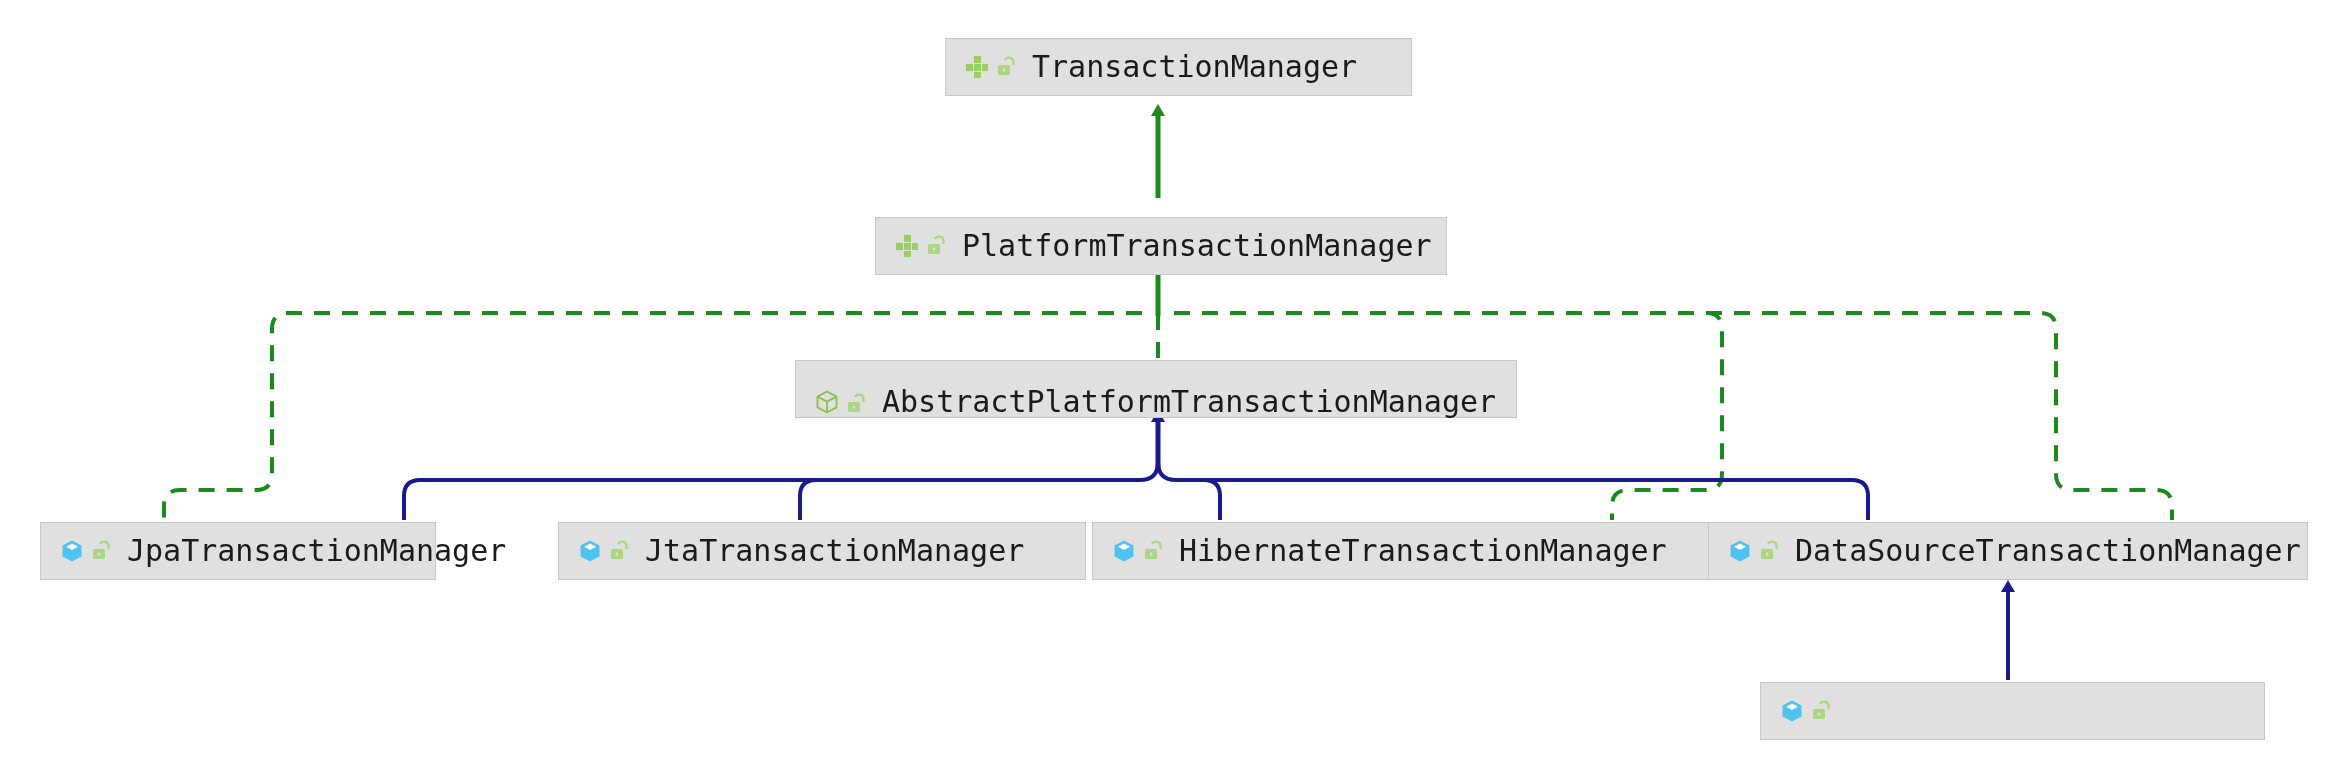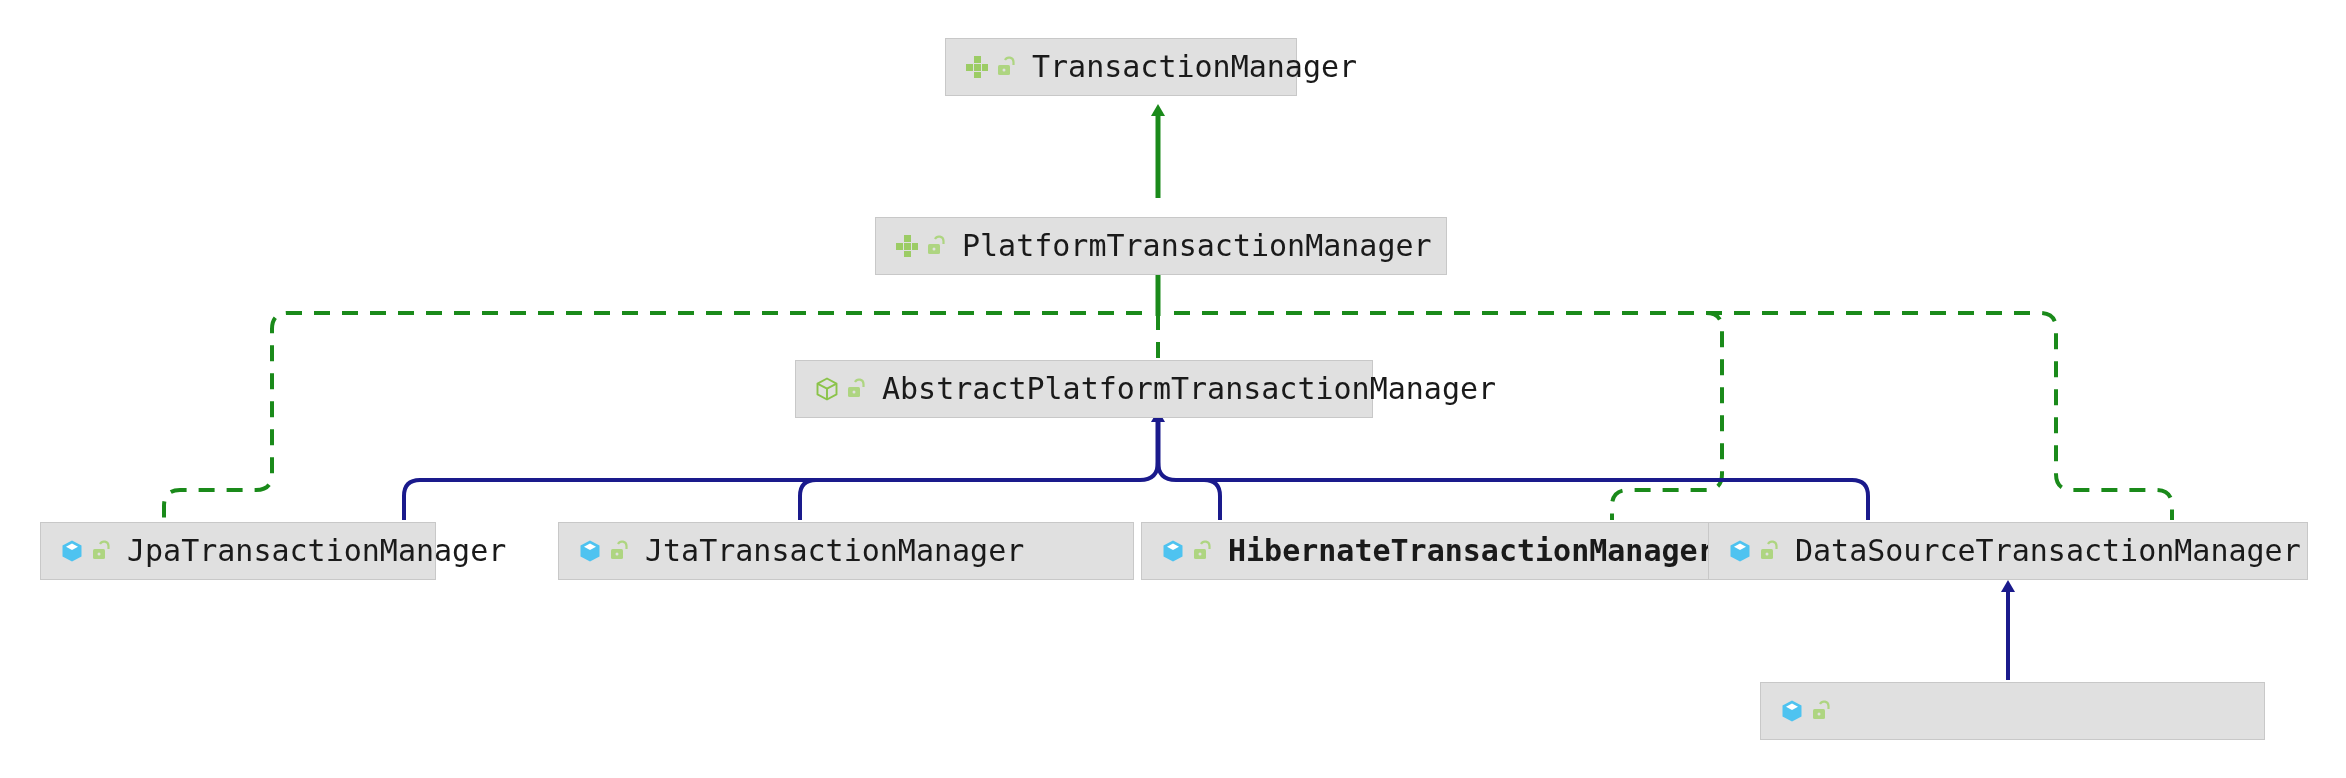--- a/index.html
+++ b/index.html
@@ -112,21 +112,21 @@
 
     <g>
       <line x1="1158" y1="470" x2="1158" y2="418" stroke="#1a1a8c" stroke-width="5" marker-end="url(#arrow-blue)"></line>
     </g>
 
     <g>
       <line x1="2008" y1="680" x2="2008" y2="588" stroke="#1a1a8c" stroke-width="4" marker-end="url(#arrow-blue)"></line>
     </g>
   </svg>
 
-  <div class="node" style="left:945px; top:38px; width:352px;">
+  <div class="node" style="left:945px; top:38px; width:467px;">
     <span class="icon-slot">
       <svg width="26" height="26" viewBox="0 0 26 26" xmlns="http://www.w3.org/2000/svg">
         <g fill="#9ccc65">
           <rect x="10" y="2" width="7" height="7"></rect>
           <rect x="2" y="10" width="7" height="7"></rect>
           <rect x="10" y="10" width="7" height="7"></rect>
           <rect x="18" y="10" width="6" height="7"></rect>
           <rect x="10" y="18" width="7" height="6"></rect>
         </g>
       </svg>
@@ -156,21 +156,21 @@
     <span class="lock-slot">
       <svg width="20" height="22" viewBox="0 0 20 22" xmlns="http://www.w3.org/2000/svg">
         <path d="M9 4 A4.5 4.5 0 0 1 17.5 6 L17.5 9" fill="none" stroke="#aed581" stroke-width="2.2"></path>
         <rect x="2" y="9" width="12" height="10" rx="1.5" fill="#aed581"></rect>
         <circle cx="8" cy="14" r="1.5" fill="#e0e0e0"></circle>
       </svg>
     </span>
     <span class="node-label">PlatformTransactionManager</span>
   </div>
 
-  <div class="node" style="left:795px; top:360px; width:578px;">
+  <div class="node" style="left:795px; top:360px; width:722px;align-items:flex-end;">
     <span class="icon-slot">
       <svg width="26" height="26" viewBox="0 0 26 26" xmlns="http://www.w3.org/2000/svg">
         <g fill="none" stroke="#8bc34a" stroke-width="1.9" stroke-linejoin="round">
           <path d="M13 2.5 L22.5 7.6 L22.5 18.4 L13 23.5 L3.5 18.4 L3.5 7.6 Z"></path>
           <path d="M3.9 7.8 L13 12.6 L22.1 7.8"></path>
           <path d="M13 12.6 L13 23.3"></path>
         </g>
       </svg>
     </span>
     <span class="lock-slot">
@@ -193,38 +193,38 @@
     <span class="lock-slot">
       <svg width="20" height="22" viewBox="0 0 20 22" xmlns="http://www.w3.org/2000/svg">
         <path d="M9 4 A4.5 4.5 0 0 1 17.5 6 L17.5 9" fill="none" stroke="#aed581" stroke-width="2.2"></path>
         <rect x="2" y="9" width="12" height="10" rx="1.5" fill="#aed581"></rect>
         <circle cx="8" cy="14" r="1.5" fill="#e0e0e0"></circle>
       </svg>
     </span>
     <span class="node-label">JpaTransactionManager</span>
   </div>
 
-  <div class="node" style="left:558px; top:522px; width:576px;">
+  <div class="node" style="left:558px; top:522px; width:528px;">
     <span class="icon-slot">
       <svg width="26" height="26" viewBox="0 0 26 26" xmlns="http://www.w3.org/2000/svg">
         <path d="M13 2.5 L22.5 7.6 L22.5 18.4 L13 23.5 L3.5 18.4 L3.5 7.6 Z" fill="#4ec3f0"></path>
         <path d="M13 5.5 L19 8.8 L13 12.1 L7 8.8 Z" fill="#ffffff"></path>
       </svg>
     </span>
     <span class="lock-slot">
       <svg width="20" height="22" viewBox="0 0 20 22" xmlns="http://www.w3.org/2000/svg">
         <path d="M9 4 A4.5 4.5 0 0 1 17.5 6 L17.5 9" fill="none" stroke="#aed581" stroke-width="2.2"></path>
         <rect x="2" y="9" width="12" height="10" rx="1.5" fill="#aed581"></rect>
         <circle cx="8" cy="14" r="1.5" fill="#e0e0e0"></circle>
       </svg>
     </span>
     <span class="node-label">JtaTransactionManager</span>
   </div>
 
-  <div class="node" style="left:1141px; top:522px; width:696px;font-weight:bold;">
+  <div class="node" style="left:1092px; top:522px; width:696px;">
     <span class="icon-slot">
       <svg width="26" height="26" viewBox="0 0 26 26" xmlns="http://www.w3.org/2000/svg">
         <path d="M13 2.5 L22.5 7.6 L22.5 18.4 L13 23.5 L3.5 18.4 L3.5 7.6 Z" fill="#4ec3f0"></path>
         <path d="M13 5.5 L19 8.8 L13 12.1 L7 8.8 Z" fill="#ffffff"></path>
       </svg>
     </span>
     <span class="lock-slot">
       <svg width="20" height="22" viewBox="0 0 20 22" xmlns="http://www.w3.org/2000/svg">
         <path d="M9 4 A4.5 4.5 0 0 1 17.5 6 L17.5 9" fill="none" stroke="#aed581" stroke-width="2.2"></path>
         <rect x="2" y="9" width="12" height="10" rx="1.5" fill="#aed581"></rect>

